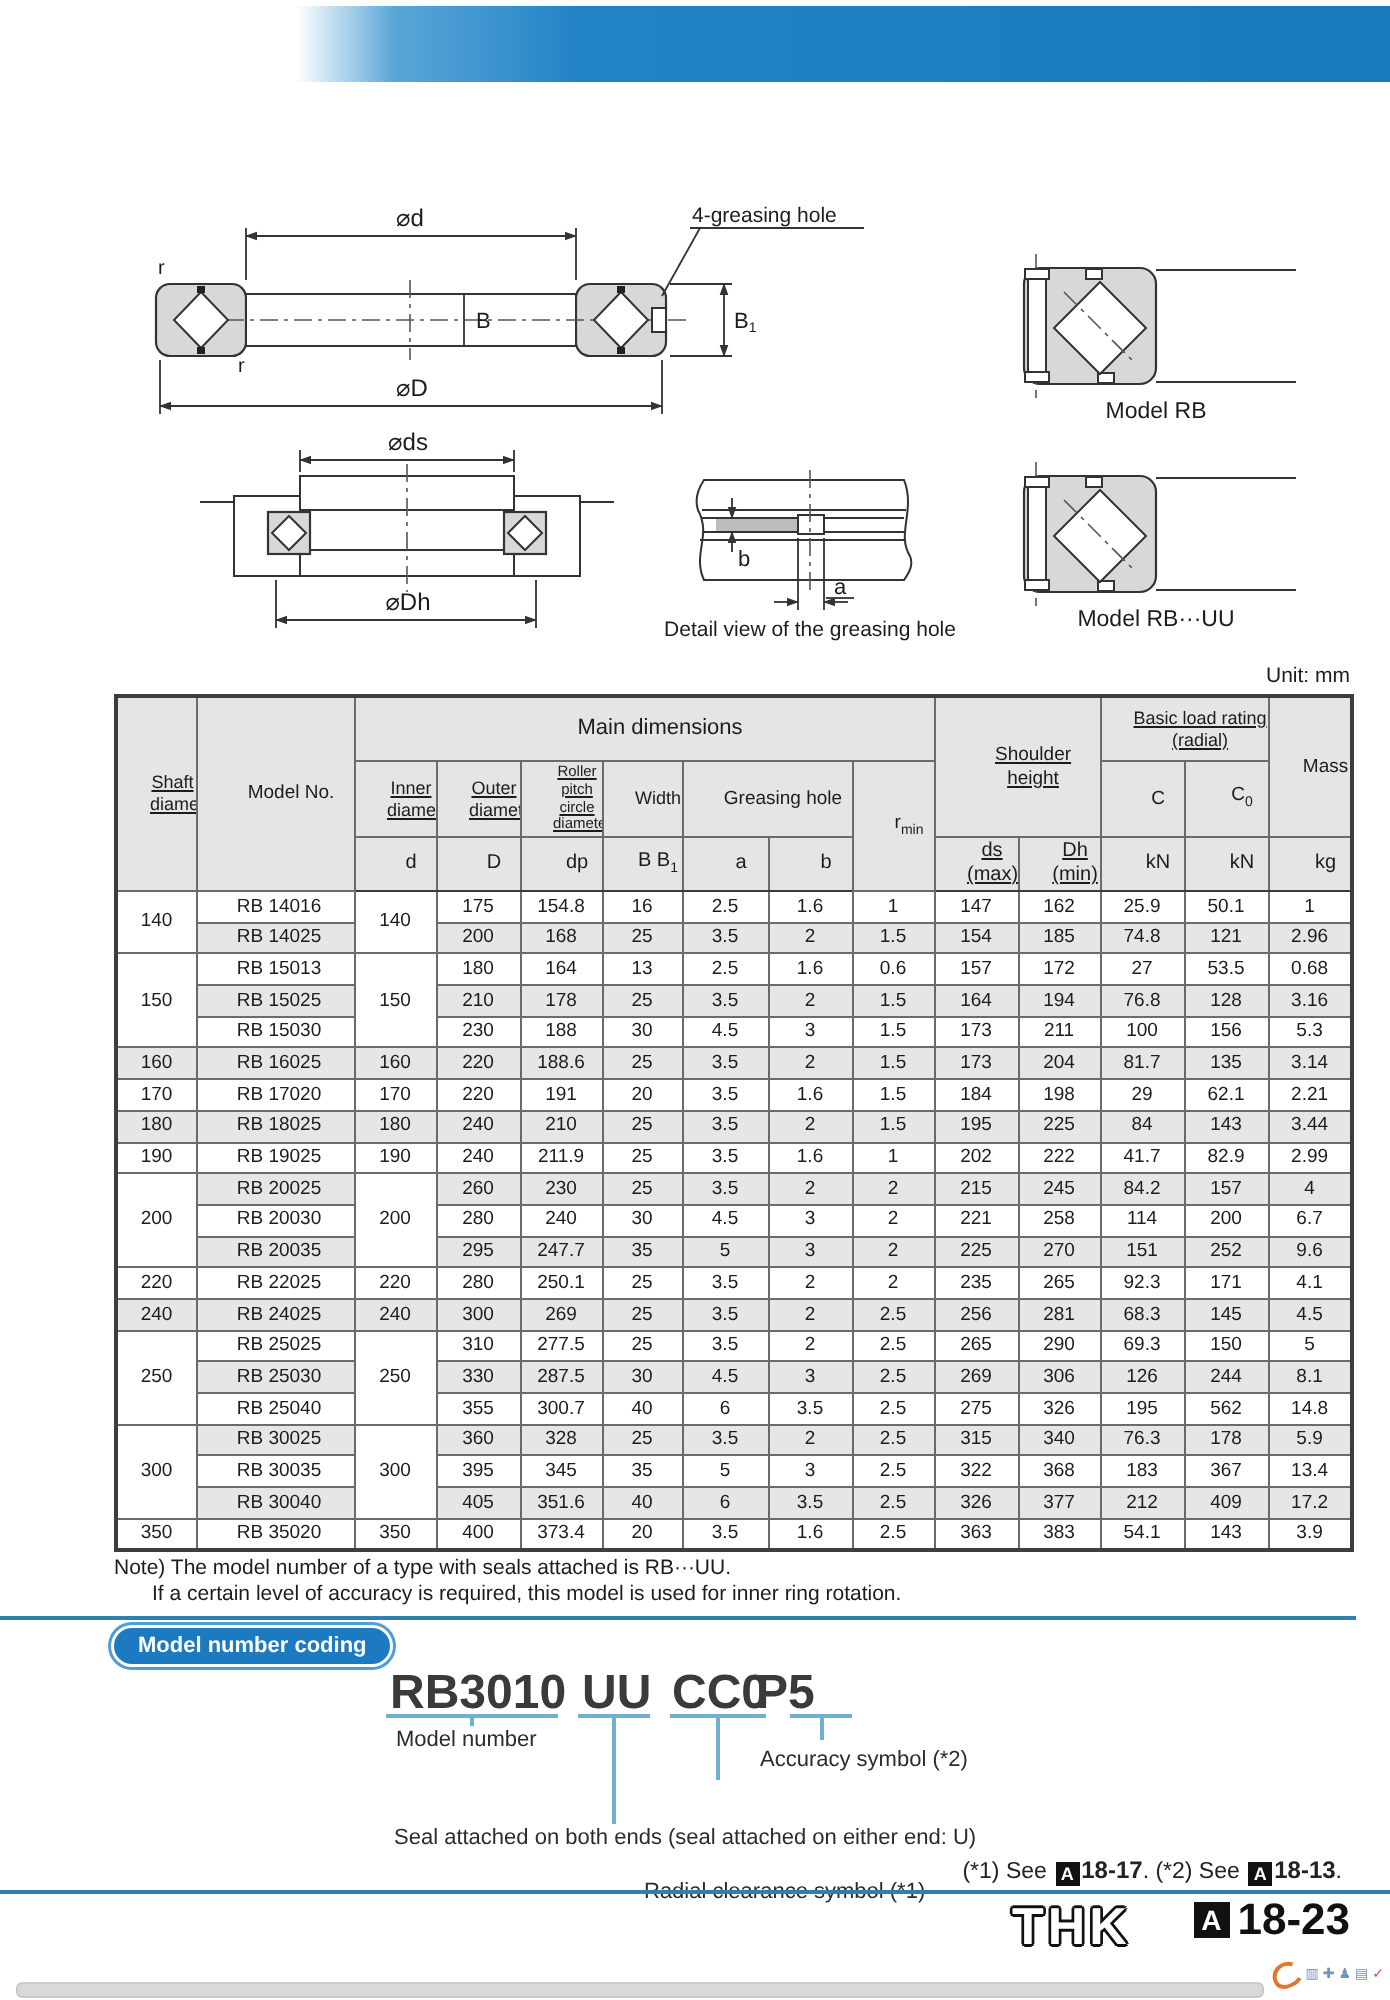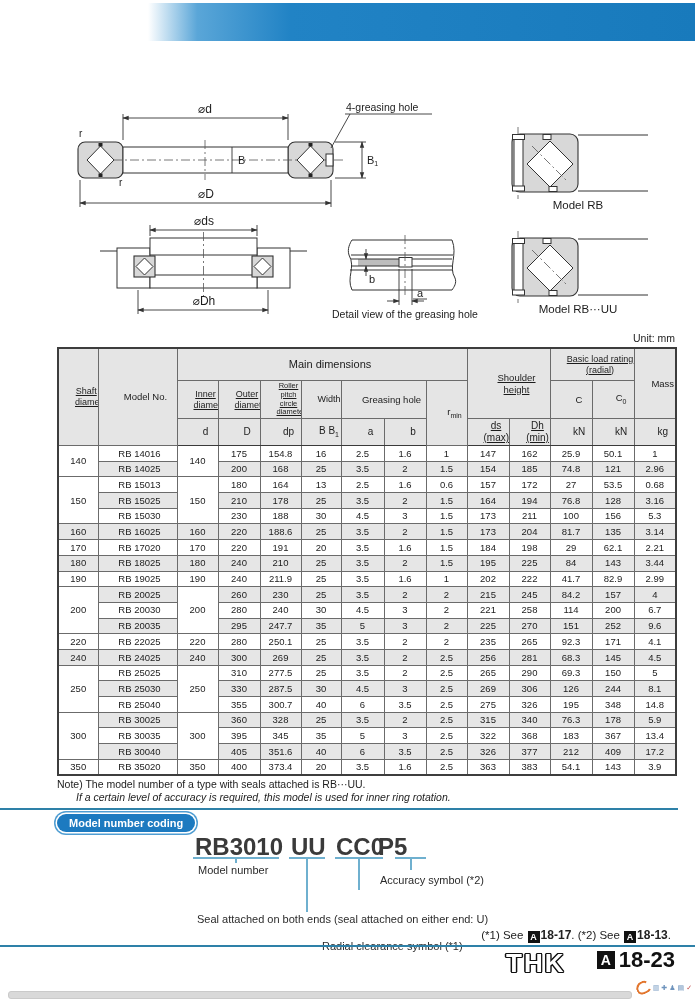--- a/index.html
+++ b/index.html
@@ -40,21 +40,21 @@
   sub{font-size:7px;}
   #bearing-table tbody td{height:14.7px;line-height:1;}
   #bearing-table tbody td.model-cell{text-align:center;padding-left:4px;margin-top:44px;}
   #bearing-table tbody tr.stripe td{background:#e6e6e6;}
   #bearing-table tbody td.merged{background:#fff !important;}
   #bearing-table tbody tr.gs td{border-top:1.6px solid #3a3a3a;}
   #bearing-table thead tr.hr3 th{border-bottom:1.6px solid #3a3a3a;}
 
   
   #note-line1{left:57px;top:778px;font-size:10.5px;}
-  #note-line2{left:76px;top:791px;font-size:10.5px;font-style:italic;}
+  #note-line2{left:76px;top:791px;font-size:10.5px;}
   .teal-rule{height:2px;background:#2e81a8;}
   #rule-coding{left:0;top:808px;width:678px;}
   #coding-badge{left:57px;top:814px;background:#1c7ac0;color:#fff;font-size:11px;font-weight:bold;
     padding:3px 12px;border-radius:12px;box-shadow:0 0 0 1.5px #fff,0 0 0 3px #4f9dd2;}
   .code-seg{top:833px;font-size:24px;font-weight:bold;color:#3a3a3a;letter-spacing:0;}
   .u-line{top:857px;height:2px;background:#6fb0cf;}
   .v-line{width:2px;background:#6fb0cf;}
   .code-label{font-size:11px;color:#2b2b2b;}
   #refs-line{top:928px;right:24px;font-size:11.5px;color:#222;}
   #refs-line b{font-size:12px;}
@@ -512,21 +512,21 @@
         <td class="model-cell">RB 25040</td>
         <td class="num-cell">355</td>
         <td class="num-cell">300.7</td>
         <td class="num-cell">40</td>
         <td class="num-cell">6</td>
         <td class="num-cell">3.5</td>
         <td class="num-cell">2.5</td>
         <td class="num-cell">275</td>
         <td class="num-cell">326</td>
         <td class="num-cell">195</td>
-        <td class="num-cell">348</td>
+        <td class="num-cell">562</td>
         <td class="num-cell">14.8</td>
       </tr>
       <tr class="stripe gs">
         <td class="shaft-cell merged" rowspan="3">300</td>
         <td class="model-cell">RB 30025</td>
         <td class="inner-cell merged" rowspan="3">300</td>
         <td class="num-cell">360</td>
         <td class="num-cell">328</td>
         <td class="num-cell">25</td>
         <td class="num-cell">3.5</td>

